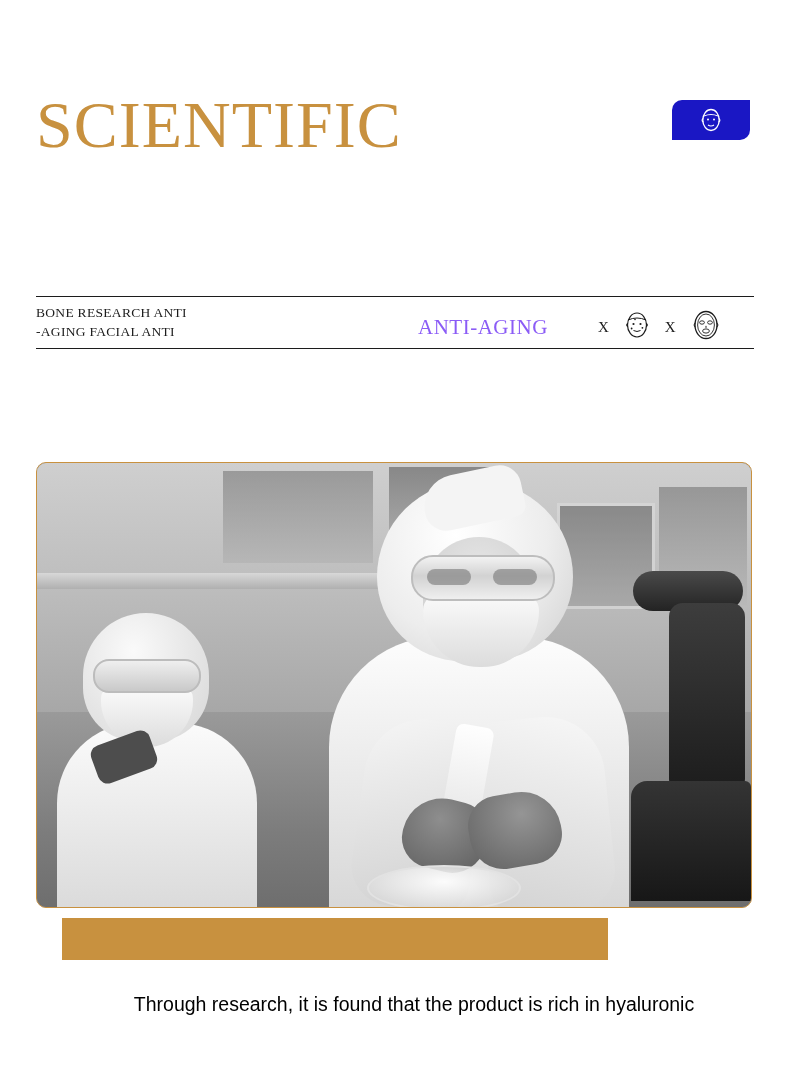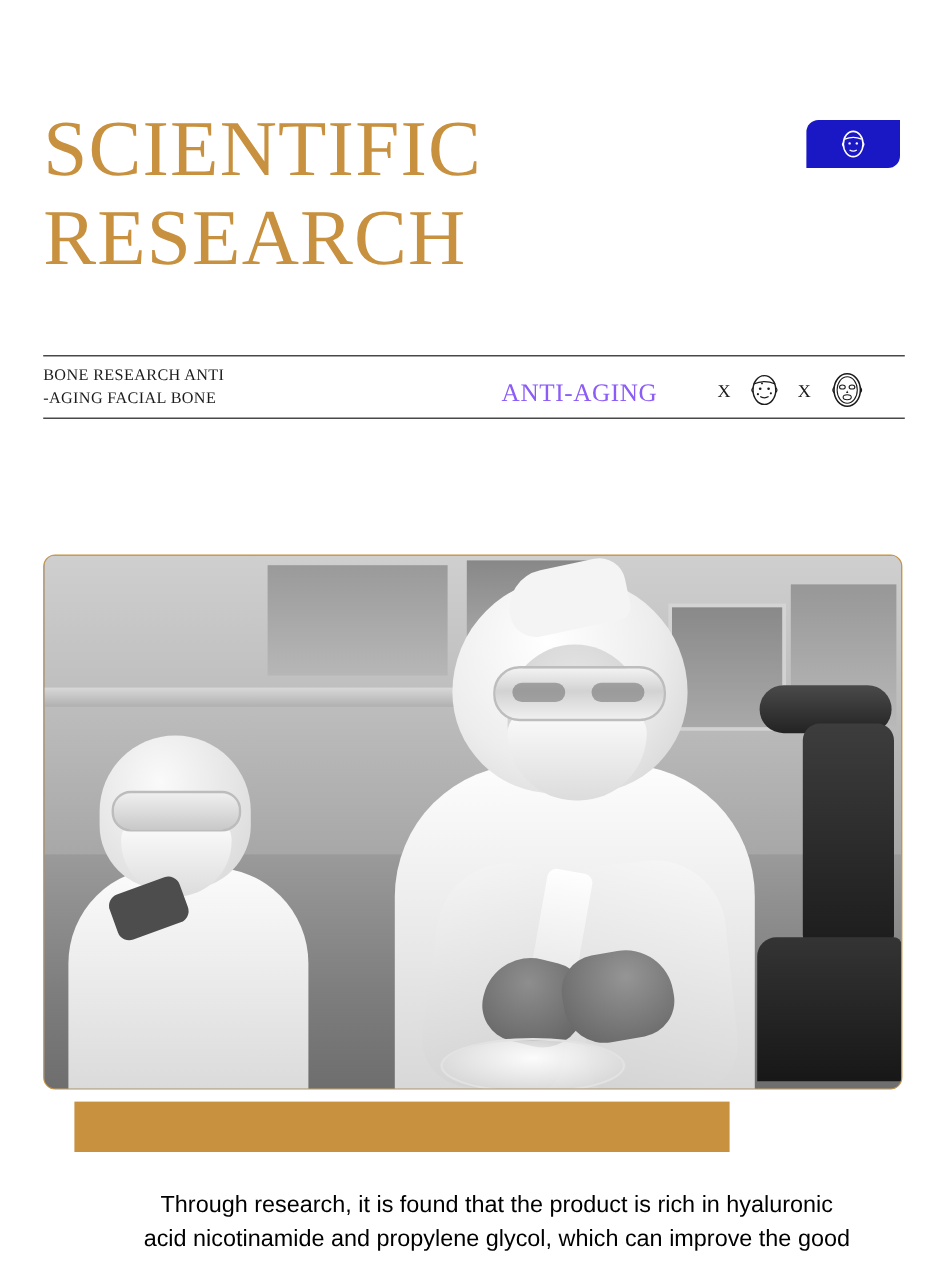--- a/index.html
+++ b/index.html
@@ -290,21 +290,20 @@
     color: #000000;
   }
 </style>
 </head>
 <body>
 
 <div class="page">
 
   <div class="title-block">
     <div class="title-line">SCIENTIFIC</div>
-    <div class="title-line">RESEARCH</div>
   </div>
 
   <div class="brand-tag">
     <span>
       <svg width="24" height="26" viewBox="0 0 24 26" fill="none">
         <ellipse cx="12" cy="13" rx="8.2" ry="10.5" stroke="#ffffff" stroke-width="1.3" fill="none"></ellipse>
         <path d="M5 9 Q12 6 19 9" stroke="#ffffff" stroke-width="1.1" fill="none"></path>
         <circle cx="9" cy="12.5" r="1" fill="#ffffff"></circle>
         <circle cx="15" cy="12.5" r="1" fill="#ffffff"></circle>
         <path d="M9 18 Q12 20 15 18" stroke="#ffffff" stroke-width="1.1" fill="none"></path>
@@ -312,21 +311,21 @@
         <path d="M19.8 11.5 Q22 13 19.8 15.2" stroke="#ffffff" stroke-width="1.1" fill="none"></path>
       </svg>
     </span>
   </div>
 
   <div class="rule top"></div>
   <div class="rule bottom"></div>
 
   <div class="subtitle-left">
     <div>BONE RESEARCH ANTI</div>
-    <div>-AGING FACIAL BONE</div>
+    <div>-AGING FACIAL ANTI</div>
   </div>
 
   <div class="center-label">ANTI-AGING</div>
 
   <div class="formula">
     <span class="x">X</span>
     <span class="glyph">
       <svg width="28" height="30" viewBox="0 0 28 30" fill="none">
         <ellipse cx="14" cy="15" rx="9.5" ry="12" stroke="#1c1c1c" stroke-width="1.2" fill="none"></ellipse>
         <path d="M5 10 Q14 6 23 10" stroke="#1c1c1c" stroke-width="1" fill="none"></path>
@@ -392,16 +391,15 @@
       </div>
 
       <div class="dish"></div>
     </div>
   </div>
 
   <div class="banner"></div>
 
   <div class="body-copy">
     <div>Through research, it is found that the product is rich in hyaluronic</div>
-    <div>acid nicotinamide and propylene glycol, which can improve the good</div>
   </div>
 
 </div>
 
 </body></html>

